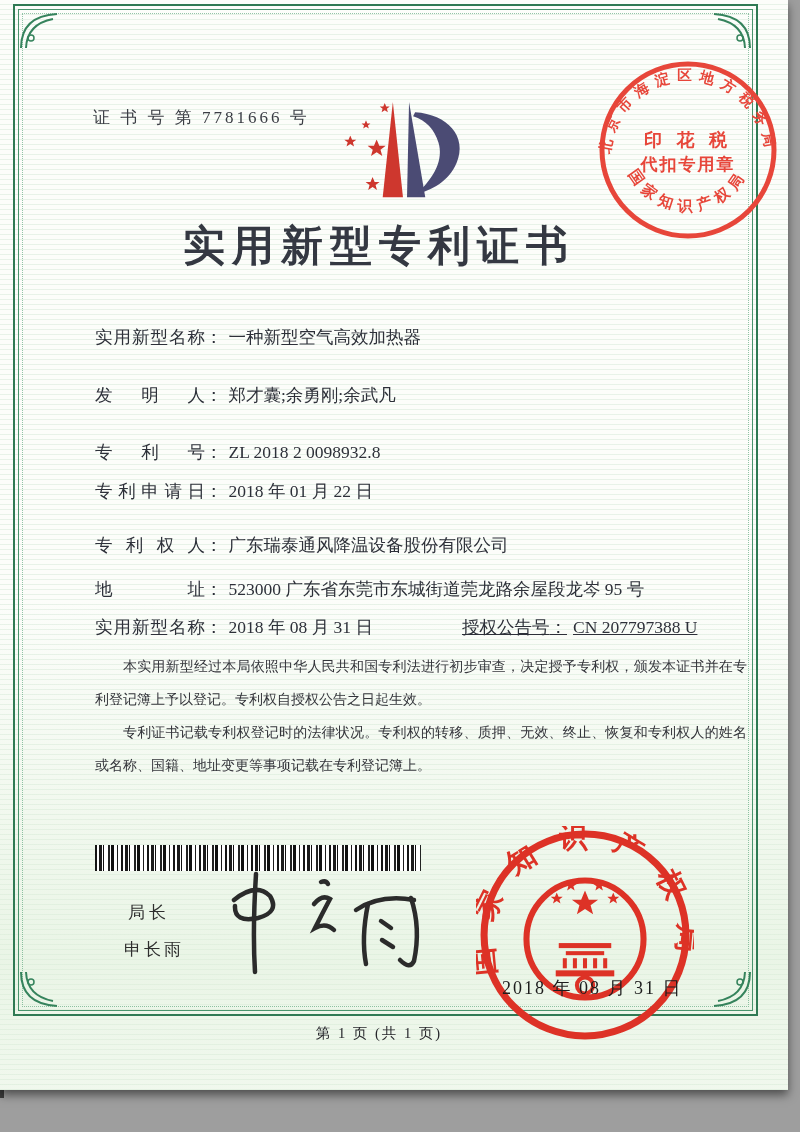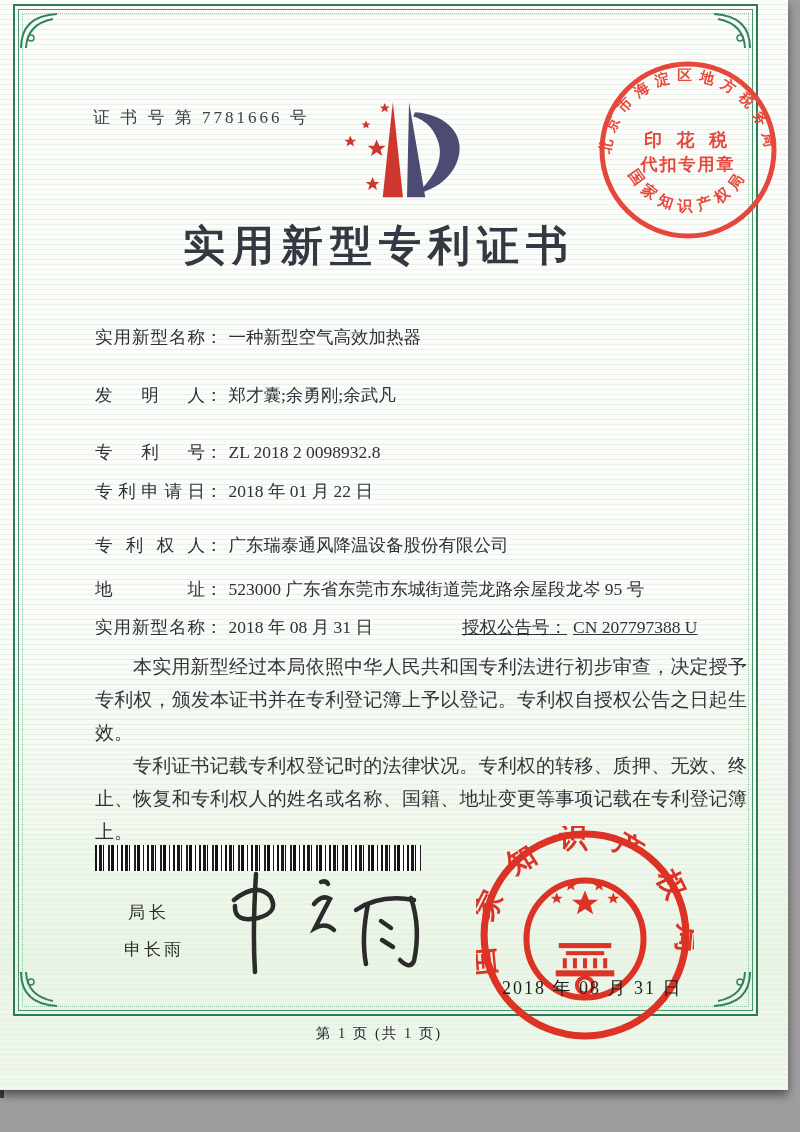--- a/index.html
+++ b/index.html
@@ -30,21 +30,21 @@
   .c-tr{right:2px;top:2px;transform:scaleX(-1);}
   .c-bl{left:2px;bottom:2px;transform:scaleY(-1);}
   .c-br{right:2px;bottom:2px;transform:scale(-1,-1);}
   
   .certno{position:absolute;left:93px;top:106px;font-size:17px;letter-spacing:3px;color:#3a3d44;}
   .title{position:absolute;left:0;right:30px;top:218px;text-align:center;font-size:42px;font-weight:bold;letter-spacing:7px;color:#343842;}
   .frow{position:absolute;left:95px;font-size:17.5px;color:#2d3039;white-space:nowrap;}
   .flabel{display:inline-block;width:110px;text-align:justify;text-align-last:justify;vertical-align:bottom;}
   .colon{margin-right:6px;}
   .grant-no{position:absolute;left:462px;top:615px;font-size:17.5px;color:#2d3039;white-space:nowrap;text-decoration:underline;}
-  .bodytext{position:absolute;left:95px;width:652px;top:650px;font-size:19px;line-height:33px;text-align:justify;color:#33343a;}
+  .bodytext{position:absolute;left:95px;width:652px;top:650px;font-size:14px;line-height:33px;text-align:justify;color:#33343a;}
   .bodytext p{margin:0;text-indent:2em;}
   .barcode{position:absolute;left:95px;top:845px;width:326px;height:26px;
     background:repeating-linear-gradient(90deg,
       #151515 0 2px,#fff 2px 4px,#1a1a1a 4px 7px,#fff 7px 8px,
       #101010 8px 9px,#fff 9px 13px,#222 13px 15px,#fff 15px 16px,
       #101010 16px 19px,#fff 19px 22px,#1d1d1d 22px 23px,#fff 23px 26px);
   }
   .comm-title{position:absolute;left:128px;top:901px;font-size:17px;letter-spacing:4px;color:#2e2e2e;font-family:"Liberation Sans","DejaVu Sans",sans-serif;text-align:right;}
   .comm-name{position:absolute;left:124px;top:938px;font-size:17px;letter-spacing:3px;color:#2e2e2e;font-family:Liberation Sans, sans-serif;}
   .signature{position:absolute;left:218px;top:866px;width:215px;height:114px;}

